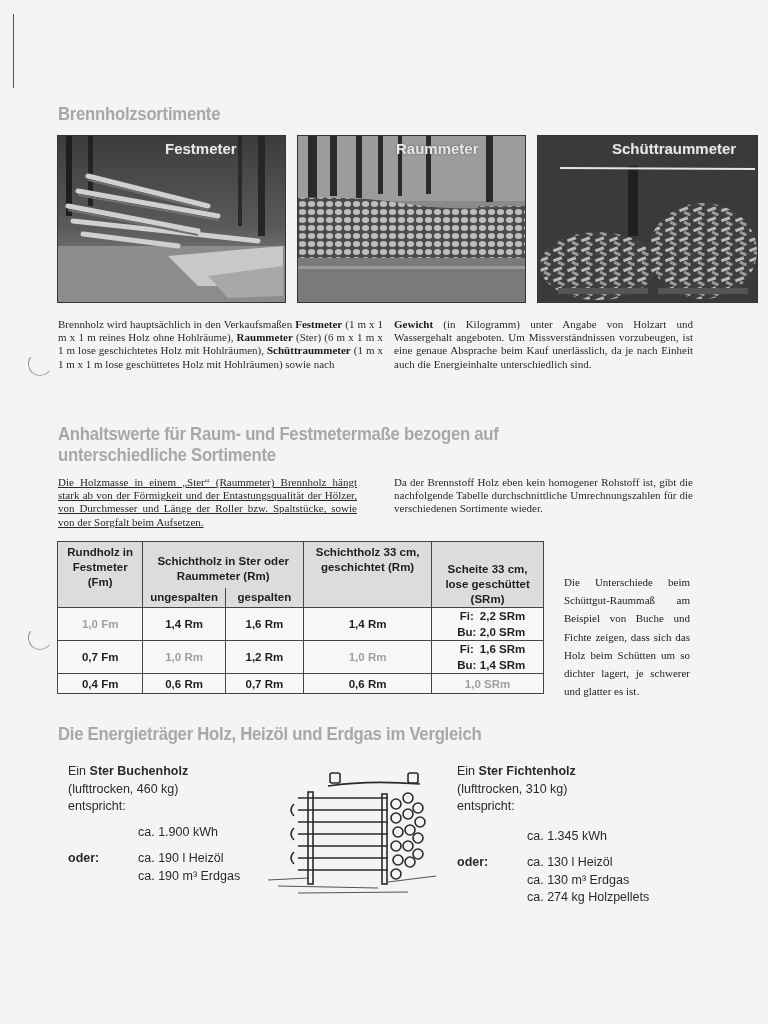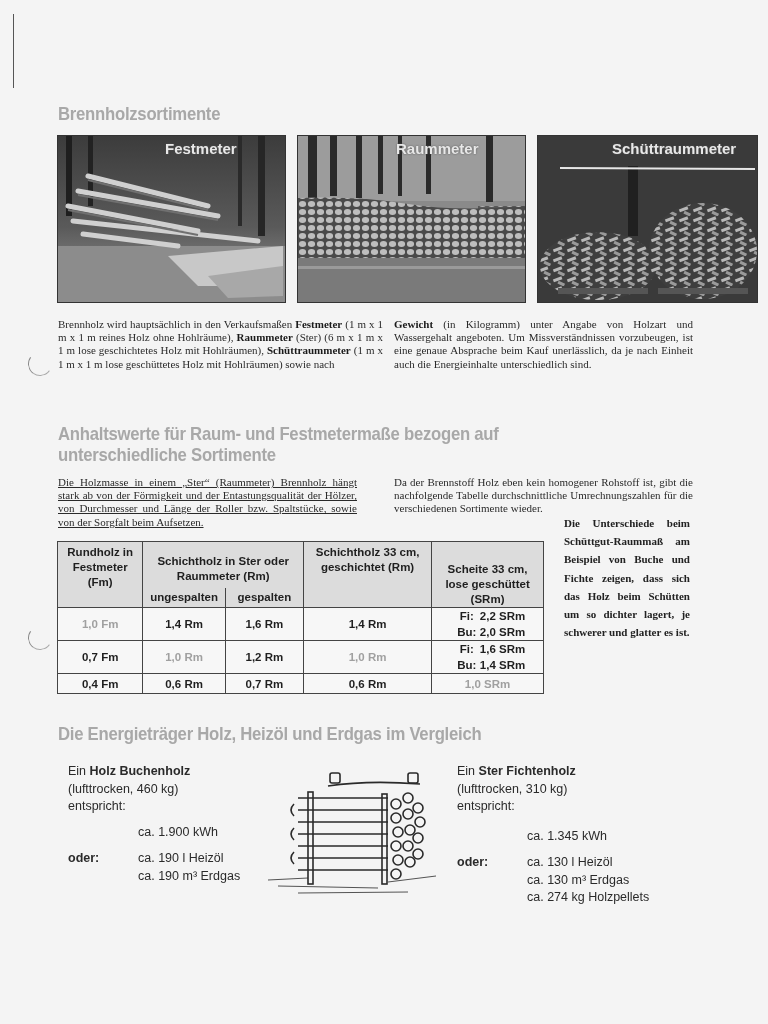--- a/index.html
+++ b/index.html
@@ -36,22 +36,22 @@
     border-collapse: collapse; font-family: "Liberation Sans", sans-serif;
     font-size: 11.5px; font-weight: bold; color: #1f1f1f;
   }
   table.conv th, table.conv td { border: 1.5px solid #444; text-align: center; padding: 0; }
   table.conv th { background: #dcdcdc; font-weight: bold; line-height: 15px; }
   table.conv td { background: #f7f7f7; }
   .faint { color: #a0a0a0; }
   .sub-cell { text-align: right; padding-left: 4px !important; line-height: 16px; }
   .sub-cell span.k { display: inline-block; width: 26px; }
   .side-note {
-    position: absolute; left: 564px; top: 514px; width: 126px;
-    font-size: 11px; line-height: 18.2px; font-weight: bold; text-align: justify; color: #222;
+    position: absolute; left: 564px; top: 573px; width: 126px;
+    font-size: 11px; line-height: 18.2px; font-weight: normal; text-align: justify; color: #222;
   }
   .energy { position: absolute; font-family: "Liberation Sans", sans-serif; font-size: 12.5px; color: #2a2a2a; line-height: 17.5px; }
   .energy .row { position: relative; height: 17.5px; }
   .energy .indent { position: absolute; left: 70px; }
   .energy .oder { position: absolute; left: 0; font-weight: bold; }
   .woodpile { position: absolute; left: 268px; top: 768px; width: 170px; height: 130px; }
 </style>
 </head>
 <body>
 
@@ -210,21 +210,21 @@
       <td class="faint">1,0 SRm</td>
     </tr>
   </tbody>
 </table>
 
 <div class="side-note">Die Unterschiede beim Schüttgut-Raummaß am Beispiel von Buche und Fichte zeigen, dass sich das Holz beim Schütten um so dichter lagert, je schwerer und glatter es ist.</div>
 
 <h2 class="h-section" style="top:723px;">Die Energieträger Holz, Heizöl und Erdgas im Vergleich</h2>
 
 <div class="energy" style="left:68px; top:763px; width:200px;">
-  <div class="row"><span>Ein </span><b>Holz Buchenholz</b></div>
+  <div class="row"><span>Ein </span><b>Ster Buchenholz</b></div>
   <div class="row">(lufttrocken, 460 kg)</div>
   <div class="row">entspricht:</div>
   <div class="row" style="margin-top:8px;">
       <span class="indent">ca. 1.900 kWh</span>
     </div>
   <div class="row" style="margin-top:9px;">
       <span class="oder">oder:</span>
       <span class="indent">ca. 190 l Heizöl</span>
     </div>
   <div class="row">

